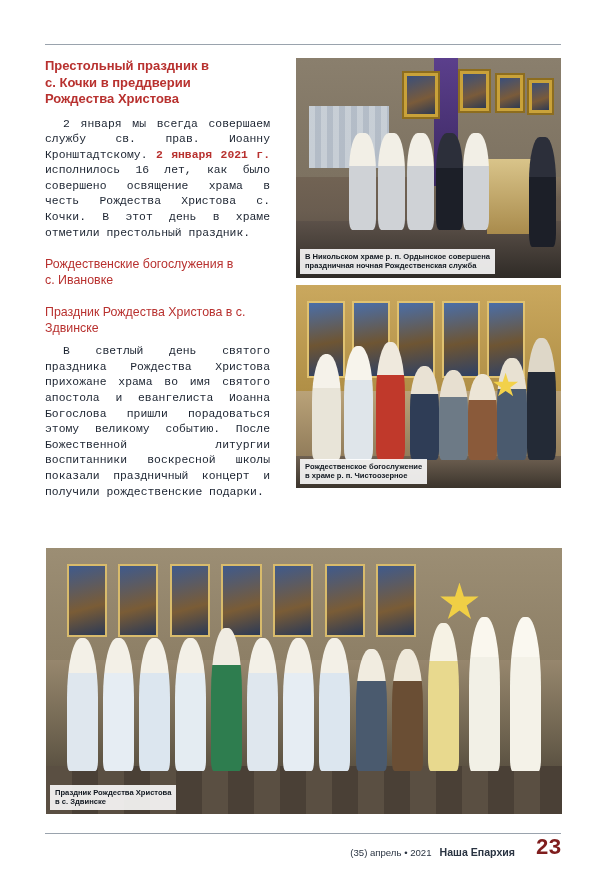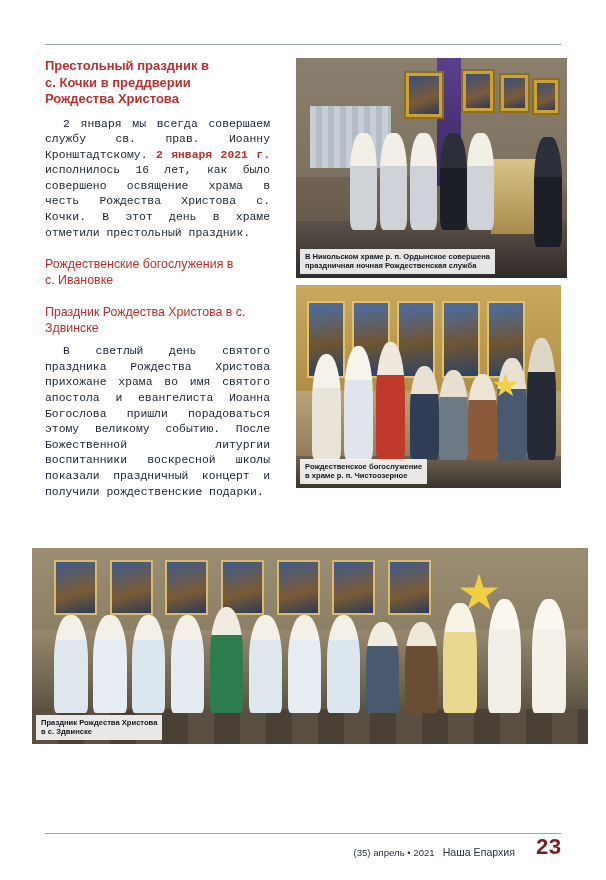--- a/index.html
+++ b/index.html
@@ -84,21 +84,21 @@
     background: rgba(255,255,255,0.88);
     color: #111820;
     font-size: 7.6px;
     font-weight: bold;
     line-height: 9.6px;
     padding: 3px 5px 3px 5px;
     max-width: 92%;
   }
 
   
-  #photo-1 { left: 296px; top: 58px; width: 265px; height: 220px; padding-left: 6px; }
+  #photo-1 { left: 296px; top: 58px; width: 265px; height: 220px; }
   .p1-bg {
     background:
       radial-gradient(circle at 78% 18%, rgba(255,236,180,0.55) 0 14%, rgba(255,236,180,0) 42%),
       linear-gradient(180deg, #6d6257 0%, #7a6a58 35%, #6a5d50 70%, #4b433c 100%);
   }
   .p1-wall {
     position:absolute; left:0; top:0; width:100%; height:54%;
     background: linear-gradient(180deg,#8a7f6d 0%, #7d7261 100%);
   }
   .p1-icon {
@@ -158,21 +158,21 @@
     position:absolute; bottom:14%; width:11%; height:52%;
     border-radius: 45% 45% 10% 10%;
   }
   .p2-star {
     position:absolute; right:16%; bottom:44%;
     width:26px; height:26px; background:#f2d14a;
     clip-path: polygon(50% 0%,61% 35%,98% 35%,68% 57%,79% 91%,50% 70%,21% 91%,32% 57%,2% 35%,39% 35%);
   }
 
   
-  #photo-3 { left: 32px; top: 548px; width: 516px; height: 196px; padding-left: 40px; }
+  #photo-3 { left: 46px; top: 548px; width: 516px; height: 266px; }
   .p3-bg {
     background: linear-gradient(180deg,#8b7d63 0%, #a8967a 30%, #6f6450 70%, #40392f 100%);
   }
   .p3-wall {
     position:absolute; left:0; top:0; width:100%; height:42%;
     background: linear-gradient(180deg,#9c8e74 0%, #8d7f66 100%);
   }
   .p3-icon {
     position:absolute; top:6%; width:7%; height:26%;
     background: linear-gradient(165deg,#3f5a8c,#7a5c36 60%,#2c3a56);
@@ -211,21 +211,21 @@
   .footer-text {
     position: absolute;
     right: 46px;
     top: 6px;
     font-size: 9.6px;
     color: #2a3442;
     text-align: right;
     white-space: nowrap;
   }
   .footer-text .brand {
-    font-weight: normal;
+    font-weight: bold;
     font-size: 10.6px;
   }
   .page-num {
     position: absolute;
     right: 0;
     top: -4px;
     font-size: 22px;
     font-weight: bold;
     color: #7f1d1d;
     letter-spacing: -0.5px;

